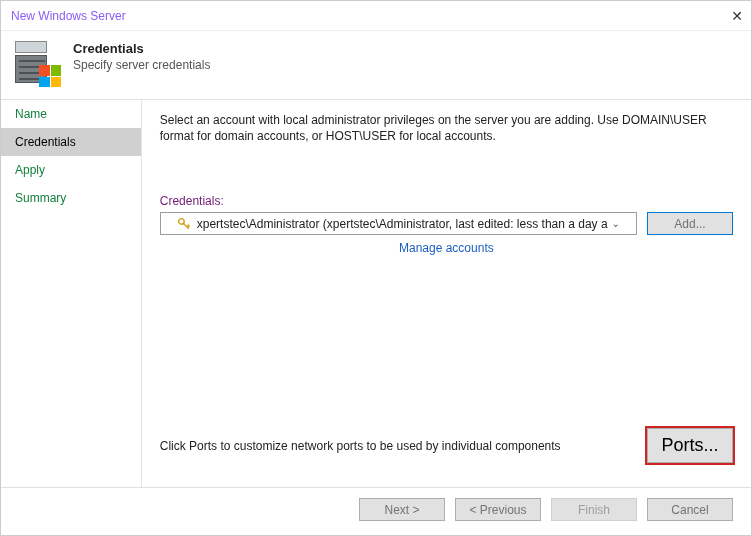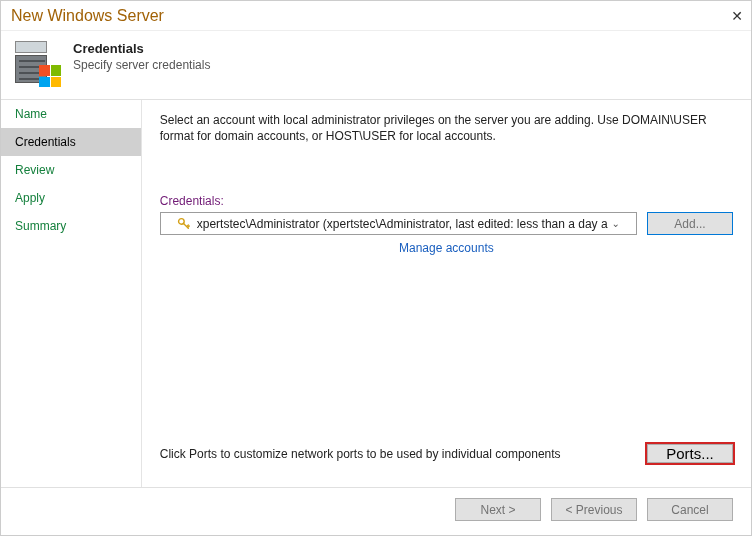--- a/index.html
+++ b/index.html
@@ -21,21 +21,21 @@
   flex-direction: column;
 }
 .titlebar {
   height: 30px;
   display: flex;
   align-items: center;
   justify-content: space-between;
   padding: 0 8px 0 10px;
   border-bottom: 1px solid #eee;
 }
-.titlebar-title { font-size: 16px; color: #a16207; }
+.titlebar-title { font-size: 12px; color: #8b5cf6; }
 .close-x { font-size: 14px; color: #333; width: 40px; text-align: right; cursor: default; font-family: Arial, sans-serif; }
 .header {
   display: flex;
   align-items: flex-start;
   padding: 10px 14px 14px 14px;
   gap: 14px;
 }
 .server-icon {
   width: 44px; height: 44px; position: relative; flex-shrink: 0;
 }
@@ -113,22 +113,22 @@
   text-align: center; margin-top: 6px; font-size: 12px;
 }
 .manage-link a { color: #1a5fbf; cursor: default; }
 .spacer-flex { flex: 1; }
 .ports-row {
   display: flex; align-items: center; justify-content: space-between;
   padding: 6px 0 14px 0;
 }
 .ports-text { font-size: 12px; color: #222; }
 .ports-btn {
-  height: 19px; min-width: 86px; background: #e1e1e1; border: 1px solid #adadad;
-  outline: 2px solid #d02424; outline-offset: 0; font-size: 15px;
+  height: 35px; min-width: 86px; background: #e1e1e1; border: 1px solid #adadad;
+  outline: 2px solid #d02424; outline-offset: 0; font-size: 18px;
   display: inline-flex; align-items:center; justify-content:center;
 }
 .footer {
   border-top: 1px solid #e0e0e0;
   padding: 10px 18px 14px 0;
   display: flex; justify-content: flex-end; gap: 10px;
 }
 </style>
 </head>
 <body>
@@ -159,21 +159,20 @@
     <div class="header-text">
       <h1>Credentials</h1>
       <p>Specify server credentials</p>
     </div>
   </div>
 
   <div class="body">
     <div class="sidebar">
       <div class="sidebar-item">Name</div>
       <div class="sidebar-item active">Credentials</div>
-      <div class="sidebar-item">Review</div>
       <div class="sidebar-item">Apply</div>
       <div class="sidebar-item">Summary</div>
     </div>
 
     <div class="main">
       <div class="instr">Select an account with local administrator privileges on the server you are adding. Use DOMAIN\USER format for domain accounts, or HOST\USER for local accounts.</div>
       <div class="fieldlabel">Credentials:</div>
 
       <div class="cred-row">
         <div class="cred-select">
@@ -198,16 +197,17 @@
       <div class="ports-row">
         <span class="ports-text">Click Ports to customize network ports to be used by individual components</span>
         <button class="ports-btn">Ports...</button>
       </div>
     </div>
   </div>
 
   <div class="footer">
     <button class="btn">Next &gt;</button>
     <button class="btn">&lt; Previous</button>
+    <button class="btn disabled">Finish</button>
     <button class="btn">Cancel</button>
   </div>
 
 </div>
 
 </body></html>

